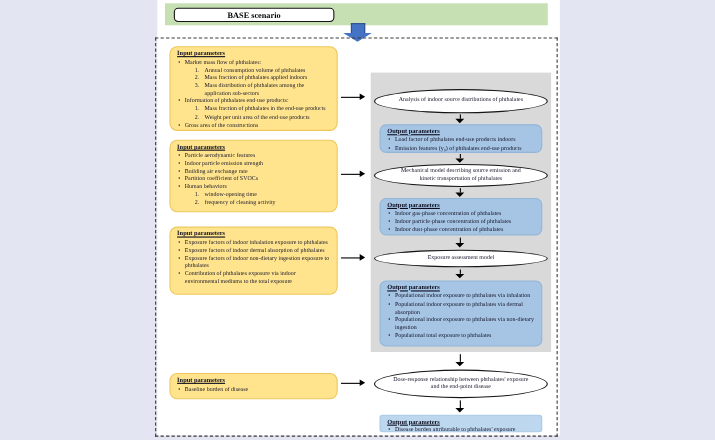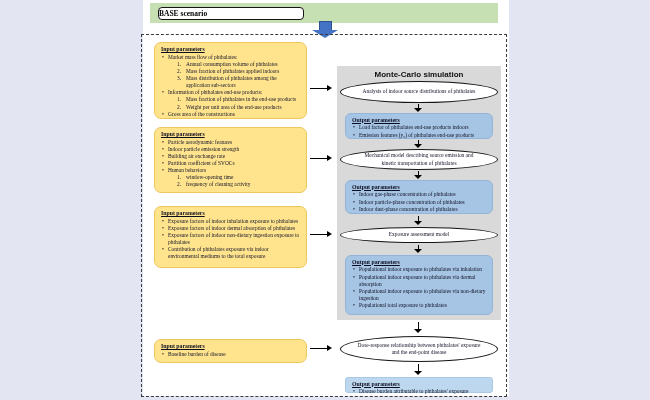--- a/index.html
+++ b/index.html
@@ -4,21 +4,21 @@
 <style>
   * { margin:0; padding:0; box-sizing:border-box; }
   html,body { width:650px; height:400px; }
   body { font-family:"Liberation Serif", serif; }
   #canvas { position:relative; width:650px; height:400px; background:#e3e5f2; overflow:hidden; }
   .white-area { position:absolute; left:143px; top:0; width:366px; height:396px; background:#ffffff; }
 
   
   .banner { position:absolute; left:150px; top:3px; width:348px; height:20px; background:#c6e0b4; }
   .scen { position:absolute; top:3.5px; height:13px; background:#fff; border:1.3px solid #141414; border-radius:4px;
-          display:flex; align-items:center; font-weight:bold; font-size:7.5px; color:#000; }
+          display:flex; align-items:center; justify-content:center; font-weight:bold; font-size:7.5px; color:#000; }
   .scen.base { left:8px; width:146px; }
   .scen.restrict { left:188px; width:152px; }
 
   
   .block-arrow { position:absolute; left:312px; top:21px; width:27px; height:17px; }
   .block-arrow .stem { position:absolute; left:7px; top:0; width:13px; height:8.5px; background:#4472c4; border:1px solid #2f528f; border-bottom:none; }
   .block-arrow .head { position:absolute; left:0; top:8.5px; width:0; height:0;
                        border-left:13.5px solid transparent; border-right:13.5px solid transparent; border-top:8.5px solid #4472c4; }
 
   
@@ -76,21 +76,20 @@
   </div>
 
   <div class="block-arrow">
     <div class="stem"></div>
     <div class="head"></div>
   </div>
 
   <div class="dashed-frame"></div>
 
   <div class="gray-panel"></div>
-  <div class="mc-title">Monte-Carlo simulation</div>
 
   <div class="ybox" style="top:42px; height:77px;">
     <div class="hdg">Input parameters</div>
     <ul class="blt">
       <li>
         <span>Market mass flow of phthalates:</span>
         <ol class="num">
           <li>Annual consumption volume of phthalates</li>
           <li>Mass fraction of phthalates applied indoors</li>
           <li>Mass distribution of phthalates among the application sub-sectors</li>

